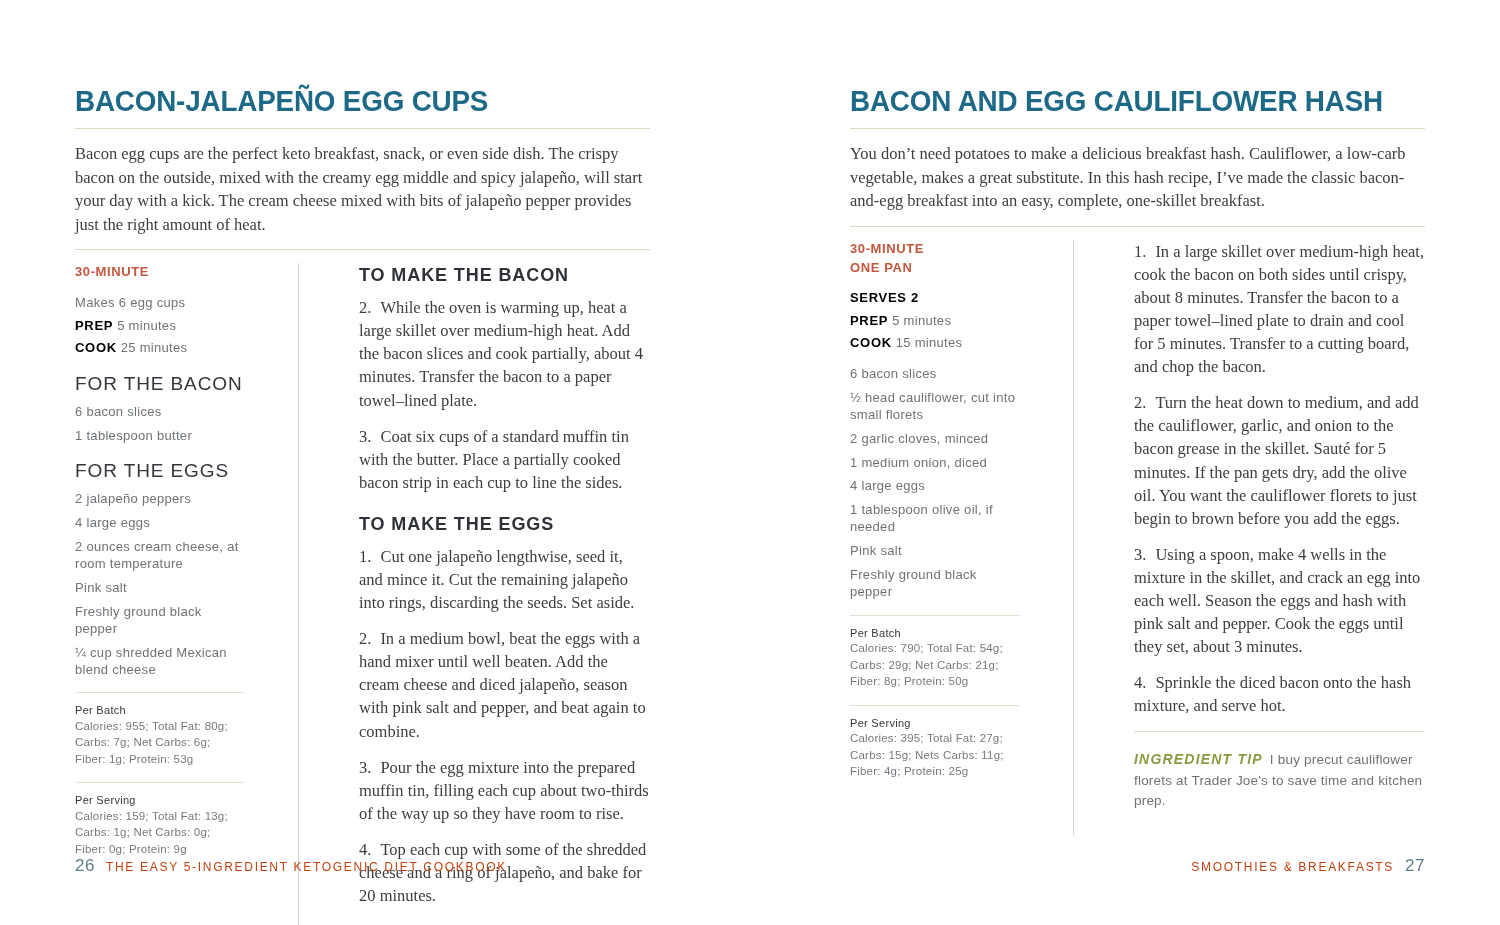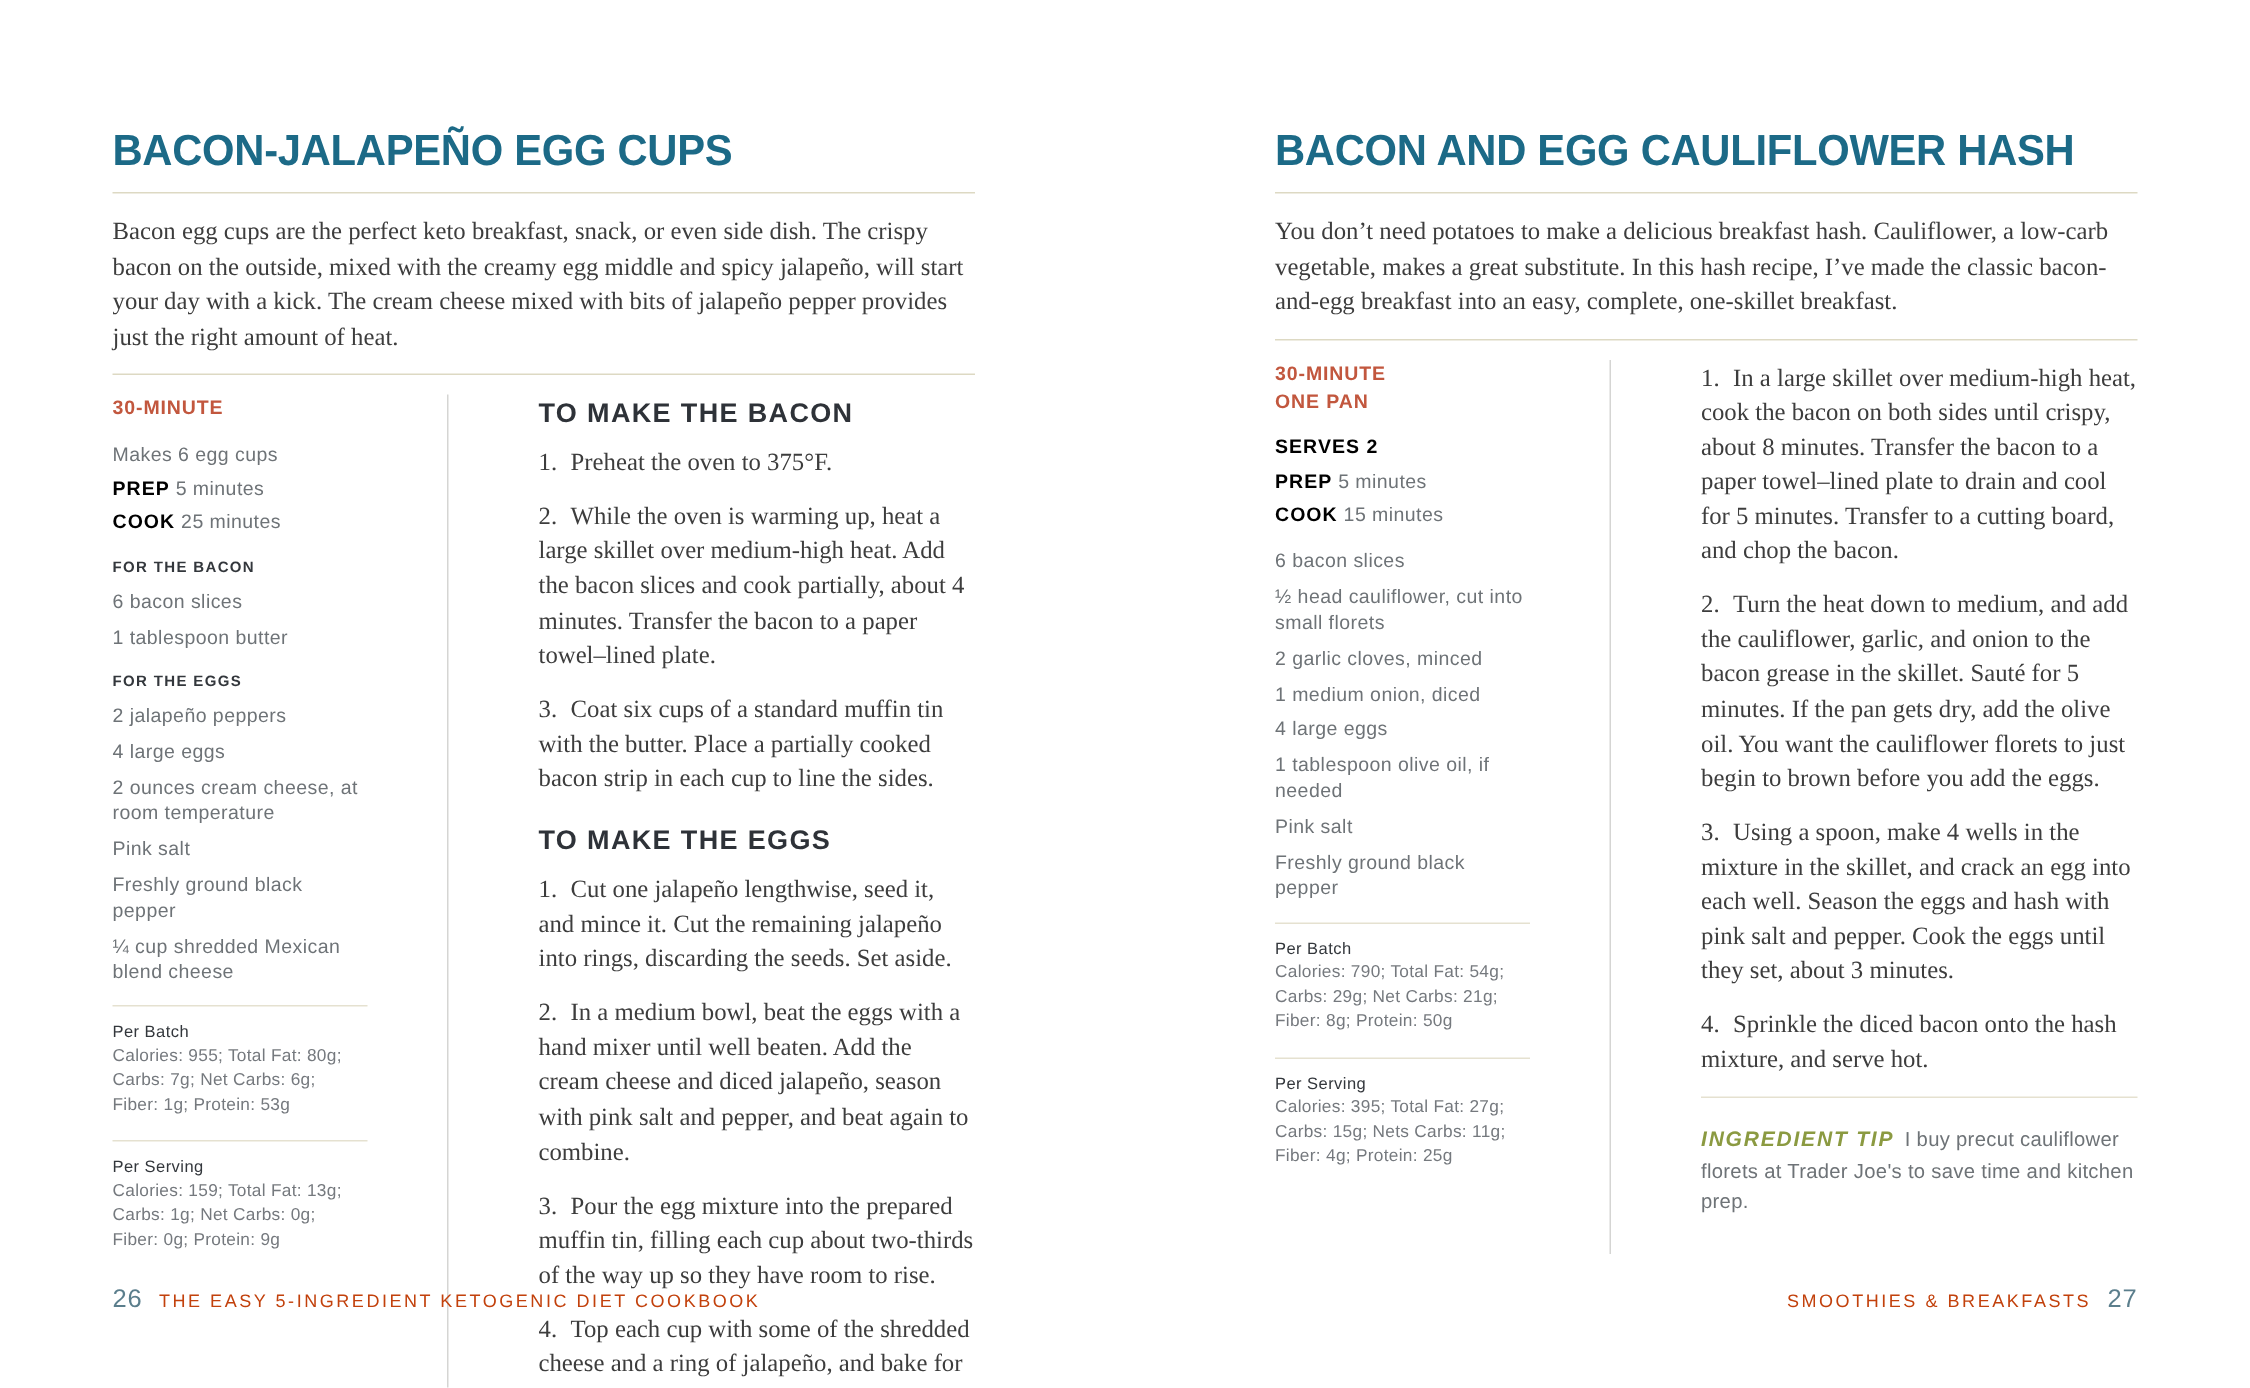--- a/index.html
+++ b/index.html
@@ -34,21 +34,21 @@
   .main-col { flex: 1; padding-left: 20px; }
 
   .badge {
     color: #c2573e; font-size: 13px; font-weight: 700;
     letter-spacing: 0.6px; line-height: 1.45; margin: 0;
   }
   .meta-block { margin-top: 12px; }
   .meta { margin: 0 0 5px 0; font-size: 13px; color: #6e7377; letter-spacing: 0.3px; line-height: 1.35; }
   .meta-label { color: #000000; font-weight: 700; letter-spacing: 0.7px; text-align: center; }
   .ing-heading {
-    margin: 16px 0 9px 0; font-size: 10px; font-weight: 700;
+    margin: 16px 0 9px 0; font-size: 19px; font-weight: 400;
     color: #33373c; letter-spacing: 0.9px;
   }
   .ing-list { margin: 14px 0 0 0; }
   .ing-list.grouped { margin-top: 0; }
   .ingredient { margin: 0 0 7px 0; font-size: 13px; color: #6e7377; letter-spacing: 0.3px; line-height: 1.3; }
 
   .nut-divider { border-top: 1px solid #e5e1d0; margin: 14px 0 0 0; }
   .nut-label { margin: 11px 0 2px 0; font-size: 11px; font-weight: 400; color: #33373c; letter-spacing: 0.3px; }
   .nut-line { margin: 0; font-size: 11.5px; color: #75797e; letter-spacing: 0.2px; line-height: 1.18; padding: 1.5px 0; }
 
@@ -125,21 +125,20 @@
           <p class="nut-label">Per Serving</p>
           <p class="nut-line">Calories: 159; Total Fat: 13g;</p>
           <p class="nut-line">Carbs: 1g; Net Carbs: 0g;</p>
           <p class="nut-line">Fiber: 0g; Protein: 9g</p>
         </div>
 
         <div class="vrule"></div>
 
         <div class="main-col">
           <p class="step-heading">TO MAKE THE BACON</p>
-          <p class="step"><span class="step-num">1.</span><span>Preheat the oven to 375°F.</span></p>
           <p class="step"><span class="step-num">2.</span><span>While the oven is warming up, heat a large skillet over medium-high heat. Add the bacon slices and cook partially, about 4 minutes. Transfer the bacon to a paper towel–lined plate.</span></p>
           <p class="step"><span class="step-num">3.</span><span>Coat six cups of a standard muffin tin with the butter. Place a partially cooked bacon strip in each cup to line the sides.</span></p>
 
           <p class="step-heading later">TO MAKE THE EGGS</p>
           <p class="step"><span class="step-num">1.</span><span>Cut one jalapeño lengthwise, seed it, and mince it. Cut the remaining jalapeño into rings, discarding the seeds. Set aside.</span></p>
           <p class="step"><span class="step-num">2.</span><span>In a medium bowl, beat the eggs with a hand mixer until well beaten. Add the cream cheese and diced jalapeño, season with pink salt and pepper, and beat again to combine.</span></p>
           <p class="step"><span class="step-num">3.</span><span>Pour the egg mixture into the prepared muffin tin, filling each cup about two-thirds of the way up so they have room to rise.</span></p>
           <p class="step"><span class="step-num">4.</span><span>Top each cup with some of the shredded cheese and a ring of jalapeño, and bake for 20 minutes.</span></p>
           <p class="step"><span class="step-num">5.</span><span>Cool for 10 minutes, and serve hot.</span></p>
 

